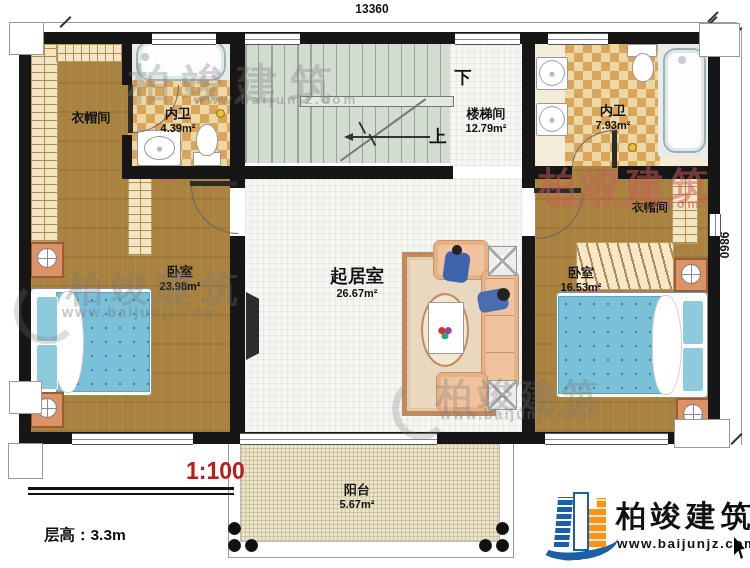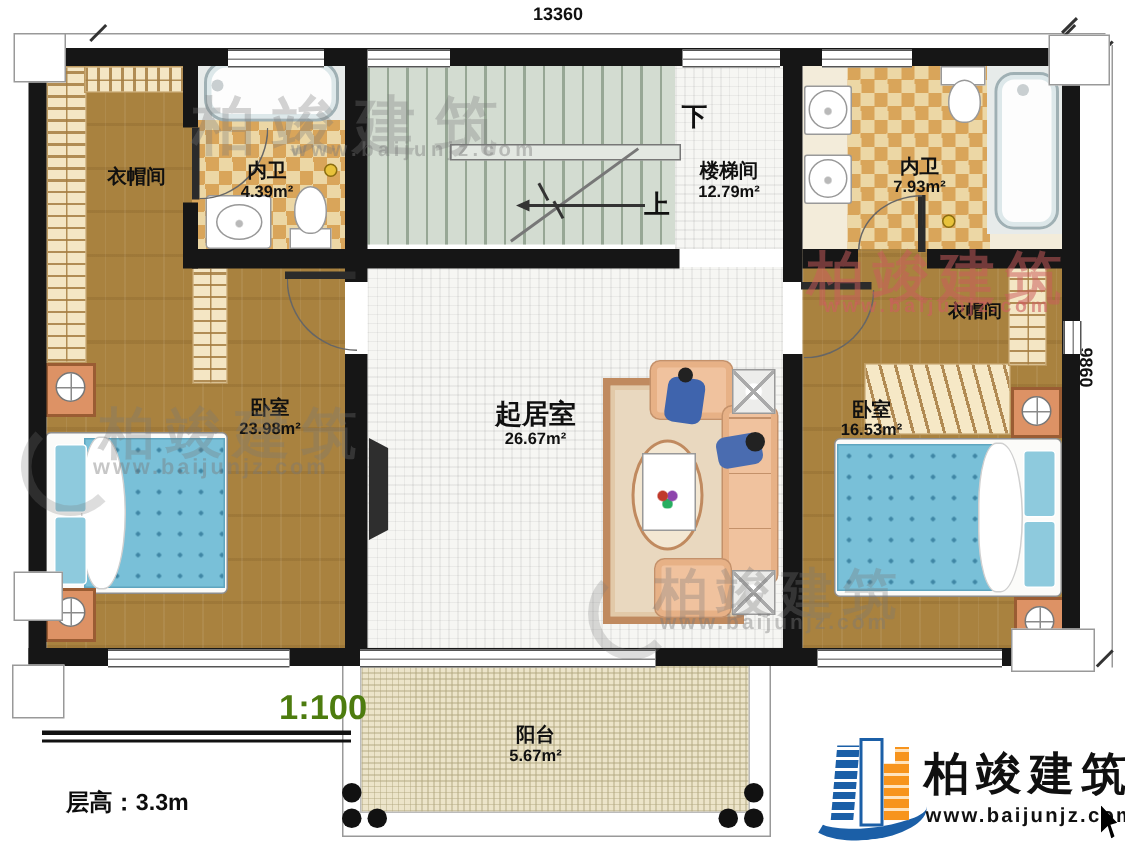--- a/index.html
+++ b/index.html
@@ -50,21 +50,21 @@
   .wm{z-index:50;font-weight:900;white-space:nowrap;color:rgba(122,122,122,.32);}
   .wmu{z-index:50;font-weight:bold;white-space:nowrap;color:rgba(122,122,122,.42);}
   .wmred{color:rgba(201,92,92,.52);} .wmured{color:rgba(205,95,95,.62);}
   .wmarc{border:7px solid rgba(122,122,122,.25);border-radius:50%;border-top-color:transparent;border-right-color:transparent;z-index:50;}
   
   .dimline{background:#999;z-index:10;}
   .tick{background:#333;transform:rotate(-45deg);z-index:11;}
   .dimtxt{font-size:12px;font-weight:bold;color:#111;z-index:11;}
   
   .t-title{font-size:37px;font-weight:900;color:#0d0d0d;letter-spacing:1px;z-index:60;}
-  .t-scale{font-size:23px;font-weight:bold;color:#4d7c0f;z-index:60;}
+  .t-scale{font-size:23px;font-weight:bold;color:#b91c1c;z-index:60;}
   .t-rule{background:#111;z-index:60;}
   .t-line{font-size:15.5px;font-weight:bold;color:#0d0d0d;z-index:60;white-space:nowrap;}
   .lg-brand{font-size:30px;font-weight:900;color:#101010;letter-spacing:5px;z-index:60;white-space:nowrap;}
   .lg-url{font-size:13.5px;font-weight:bold;color:#101010;letter-spacing:1.5px;z-index:60;white-space:nowrap;}
   .cursor{background:#000;clip-path:polygon(0 0,0 82%,30% 62%,46% 100%,60% 93%,42% 58%,72% 52%);z-index:70;}
   .post{background:#111;border-radius:50%;z-index:12;}
   .person{border-radius:6px;z-index:22;}
   .head{background:#222;border-radius:50%;z-index:23;}
   .rail{background:#e3e8e2;border:1.5px solid #777;z-index:9;}
   .sline{background:#777;z-index:9;}

